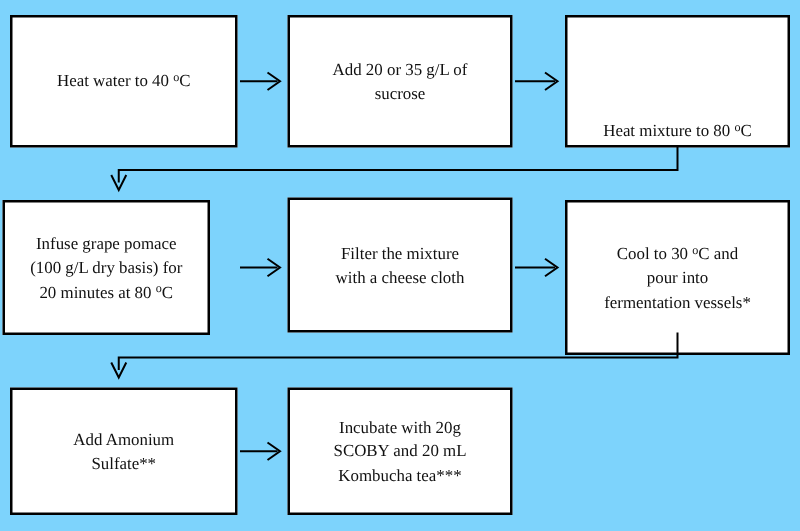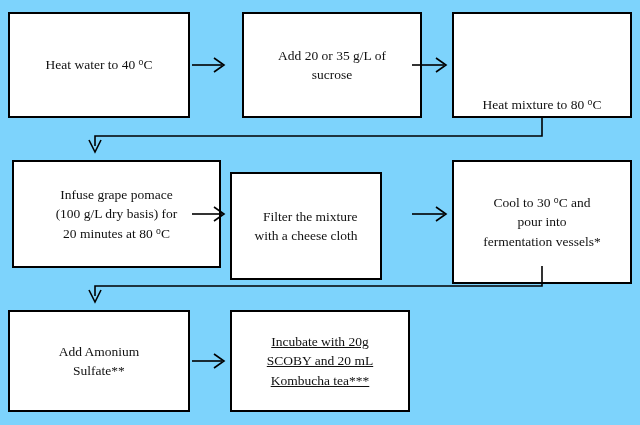--- a/index.html
+++ b/index.html
@@ -59,21 +59,21 @@
     <span class="label">Heat water to 40 <sup class="deg">o</sup>C</span>
   </div>
 
   <div class="h-arrow" style="left:192px; top:56px; width:38px;">
     <svg width="38" height="18" viewBox="0 0 38 18">
       <line x1="0" y1="9" x2="30" y2="9" stroke="#000" stroke-width="1.6"></line>
       <polyline points="22,2 32,9 22,16" fill="none" stroke="#000" stroke-width="1.6"></polyline>
     </svg>
   </div>
 
-  <div class="node" style="left:230px; top:12px; width:180px; height:106px;margin-left:12px;">
+  <div class="node" style="left:230px; top:12px; width:180px; height:106px;">
     <span class="label">Add 20 or 35 g/L of<br>sucrose</span>
   </div>
 
   <div class="h-arrow" style="left:412px; top:56px; width:40px;">
     <svg width="40" height="18" viewBox="0 0 40 18">
       <line x1="0" y1="9" x2="32" y2="9" stroke="#000" stroke-width="1.6"></line>
       <polyline points="24,2 34,9 24,16" fill="none" stroke="#000" stroke-width="1.6"></polyline>
     </svg>
   </div>
 
@@ -81,32 +81,32 @@
     <span class="label">Heat mixture to 80 <sup class="deg">o</sup>C</span>
   </div>
 
   <div class="conn" style="left:86px; top:116px; width:470px; height:42px;">
     <svg width="470" height="42" viewBox="0 0 470 42">
       <polyline points="456,0 456,20 9,20 9,30" fill="none" stroke="#000" stroke-width="1.6"></polyline>
       <polyline points="3,24 9,36 15,24" fill="none" stroke="#000" stroke-width="1.6"></polyline>
     </svg>
   </div>
 
-  <div class="node" style="left:12px; top:160px; width:209px; height:108px;">
+  <div class="node" style="left:2px; top:160px; width:166px; height:108px;">
     <span class="label">Infuse grape pomace<br>(100 g/L dry basis) for<br>20 minutes at 80 <sup class="deg">o</sup>C</span>
   </div>
 
   <div class="h-arrow" style="left:192px; top:205px; width:38px;">
     <svg width="38" height="18" viewBox="0 0 38 18">
       <line x1="0" y1="9" x2="30" y2="9" stroke="#000" stroke-width="1.6"></line>
       <polyline points="22,2 32,9 22,16" fill="none" stroke="#000" stroke-width="1.6"></polyline>
     </svg>
   </div>
 
-  <div class="node" style="left:230px; top:172px; width:152px; height:108px;text-align:right;">
+  <div class="node" style="left:230px; top:158px; width:180px; height:108px;">
     <span class="label">Filter the mixture<br>with a cheese cloth</span>
   </div>
 
   <div class="h-arrow" style="left:412px; top:205px; width:40px;">
     <svg width="40" height="18" viewBox="0 0 40 18">
       <line x1="0" y1="9" x2="32" y2="9" stroke="#000" stroke-width="1.6"></line>
       <polyline points="24,2 34,9 24,16" fill="none" stroke="#000" stroke-width="1.6"></polyline>
     </svg>
   </div>
 
@@ -125,17 +125,17 @@
     <span class="label">Add Amonium<br>Sulfate**</span>
   </div>
 
   <div class="h-arrow" style="left:192px; top:352px; width:38px;">
     <svg width="38" height="18" viewBox="0 0 38 18">
       <line x1="0" y1="9" x2="30" y2="9" stroke="#000" stroke-width="1.6"></line>
       <polyline points="22,2 32,9 22,16" fill="none" stroke="#000" stroke-width="1.6"></polyline>
     </svg>
   </div>
 
-  <div class="node" style="left:230px; top:310px; width:180px; height:102px;text-decoration:underline;">
+  <div class="node" style="left:230px; top:310px; width:180px; height:102px;">
     <span class="label">Incubate with 20g<br>SCOBY and 20 mL<br>Kombucha tea***</span>
   </div>
 
 </div>
 
 </body></html>

